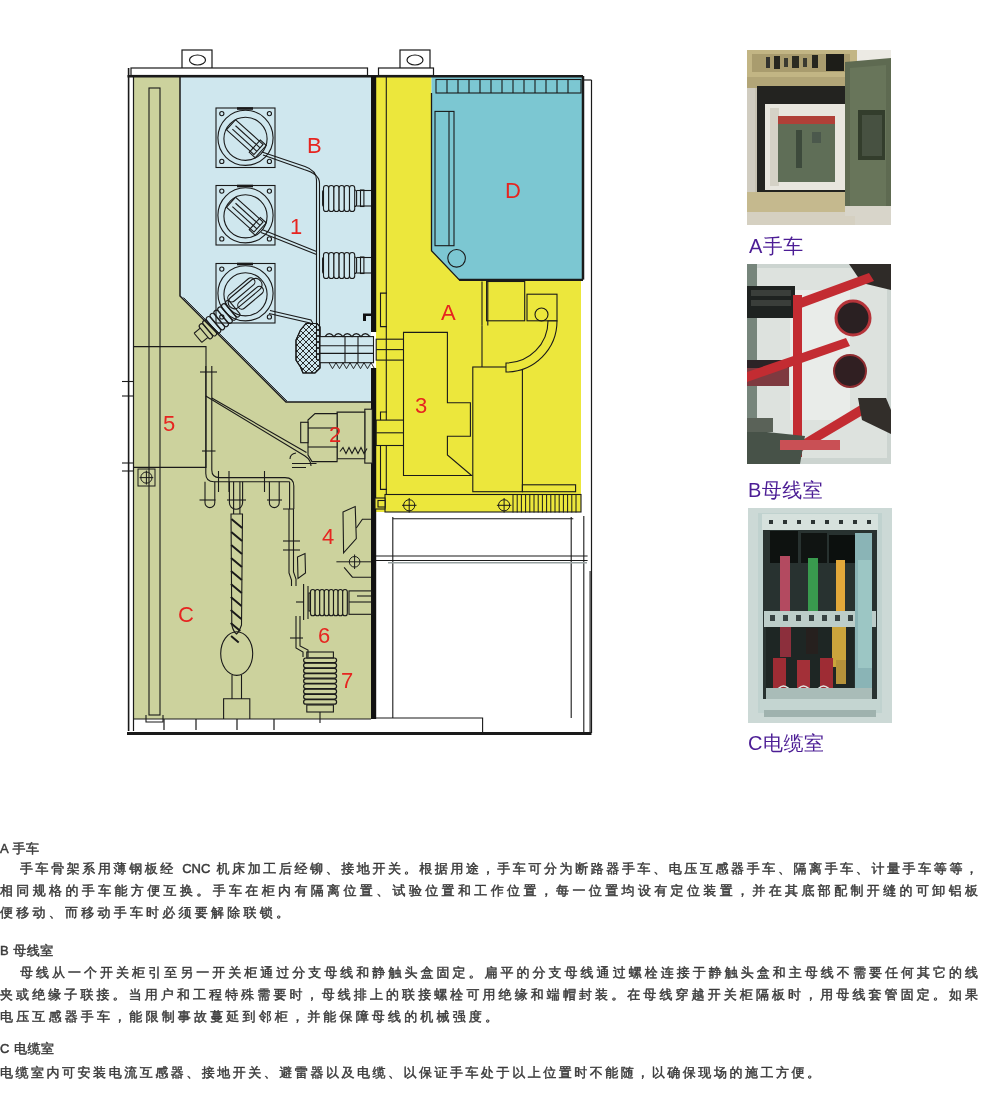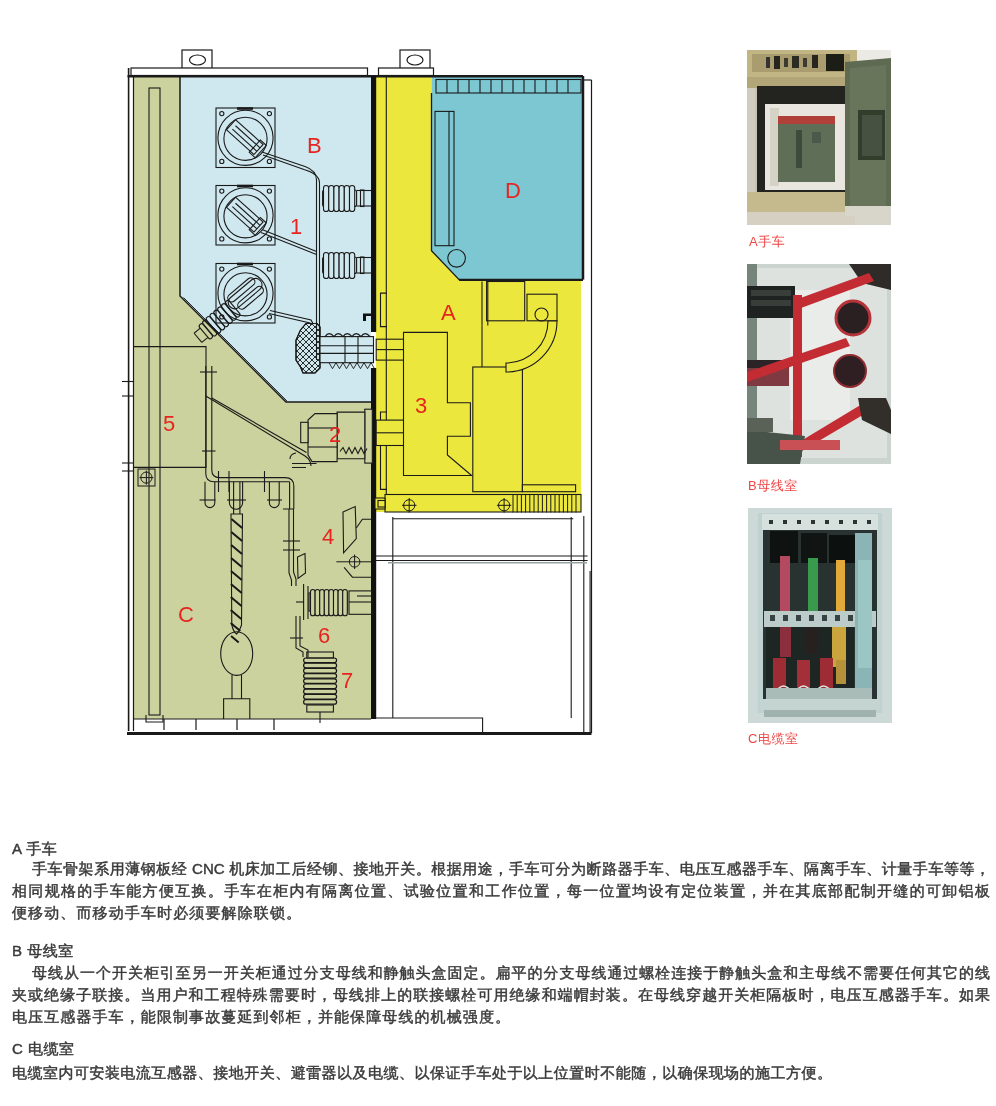--- a/index.html
+++ b/index.html
@@ -1,18 +1,18 @@
 <!DOCTYPE html>
 <html><head><meta charset="utf-8">
 <style>
 html,body{margin:0;padding:0;background:#fff}
 body{width:996px;height:1106px;position:relative;overflow:hidden;font-family:"Liberation Sans",sans-serif}
 #dia{position:absolute;left:0;top:0}
-.cap{position:absolute;font-size:13px;color:#ef4444;letter-spacing:0.5px}
-.tx{position:absolute;left:12px;width:978px;font-size:15px;line-height:22px;color:#3a3a3a;letter-spacing:0.8px;white-space:nowrap;-webkit-text-stroke:0.45px #3a3a3a}
+.cap{position:absolute;font-size:20px;color:#4c1d95;letter-spacing:0.5px}
+.tx{position:absolute;left:0;width:978px;font-size:13px;line-height:22px;color:#3a3a3a;letter-spacing:0.8px;white-space:nowrap;-webkit-text-stroke:0.45px #3a3a3a}
 .j{text-align:justify;text-align-last:justify;white-space:normal;letter-spacing:0}
 .ind{text-indent:20px}
 .hd{letter-spacing:0.5px}
 </style></head>
 <body>
 <svg id="dia" width="996" height="780" viewBox="0 0 996 780">
 <defs>
 <pattern id="xh" width="6" height="6" patternUnits="userSpaceOnUse">
 <path d="M0,0 L6,6 M6,0 L0,6" stroke="#1a1a1a" stroke-width="0.9" fill="none"></path>
 </pattern>
@@ -448,16 +448,16 @@
 </svg>
 <div class="cap" style="left:749px;top:233px">A手车</div>
 <div class="cap" style="left:748px;top:477px">B母线室</div>
 <div class="cap" style="left:748px;top:730px">C电缆室</div>
 <div class="tx hd" style="top:838px">A 手车</div>
 <div class="tx j ind" style="top:858px">手车骨架系用薄钢板经 CNC 机床加工后经铆、接地开关。根据用途，手车可分为断路器手车、电压互感器手车、隔离手车、计量手车等等，</div>
 <div class="tx j" style="top:880px">相同规格的手车能方便互换。手车在柜内有隔离位置、试验位置和工作位置，每一位置均设有定位装置，并在其底部配制开缝的可卸铝板</div>
 <div class="tx j" style="top:902px;width:289px">便移动、而移动手车时必须要解除联锁。</div>
 <div class="tx hd" style="top:940px">B 母线室</div>
 <div class="tx j ind" style="top:962px">母线从一个开关柜引至另一开关柜通过分支母线和静触头盒固定。扁平的分支母线通过螺栓连接于静触头盒和主母线不需要任何其它的线</div>
-<div class="tx j" style="top:984px">夹或绝缘子联接。当用户和工程特殊需要时，母线排上的联接螺栓可用绝缘和端帽封装。在母线穿越开关柜隔板时，电压互感器手车。如果</div>
+<div class="tx j" style="top:984px">夹或绝缘子联接。当用户和工程特殊需要时，母线排上的联接螺栓可用绝缘和端帽封装。在母线穿越开关柜隔板时，用母线套管固定。如果</div>
 <div class="tx j" style="top:1006px;width:498px">电压互感器手车，能限制事故蔓延到邻柜，并能保障母线的机械强度。</div>
 <div class="tx hd" style="top:1038px">C 电缆室</div>
 <div class="tx j" style="top:1062px;width:820px">电缆室内可安装电流互感器、接地开关、避雷器以及电缆、以保证手车处于以上位置时不能随，以确保现场的施工方便。</div>
 
 </body></html>

